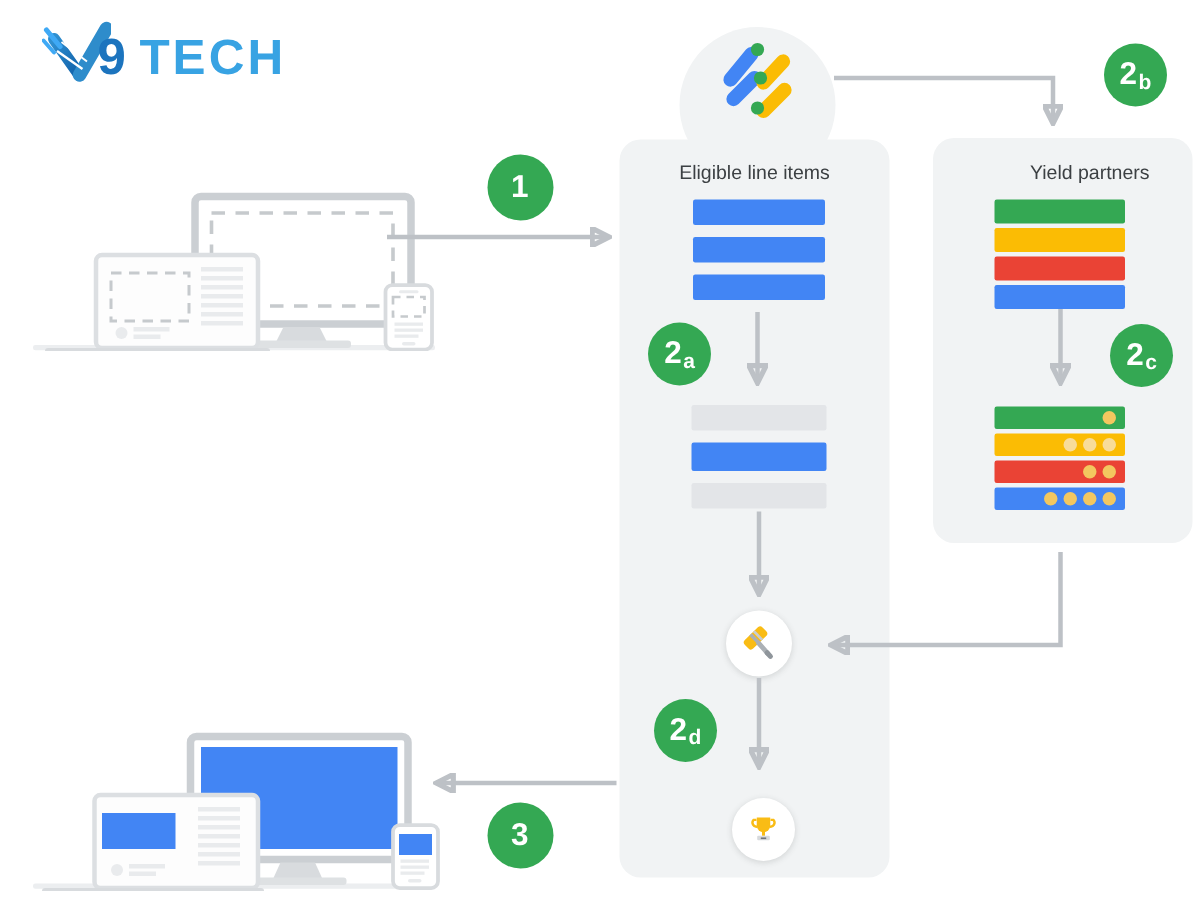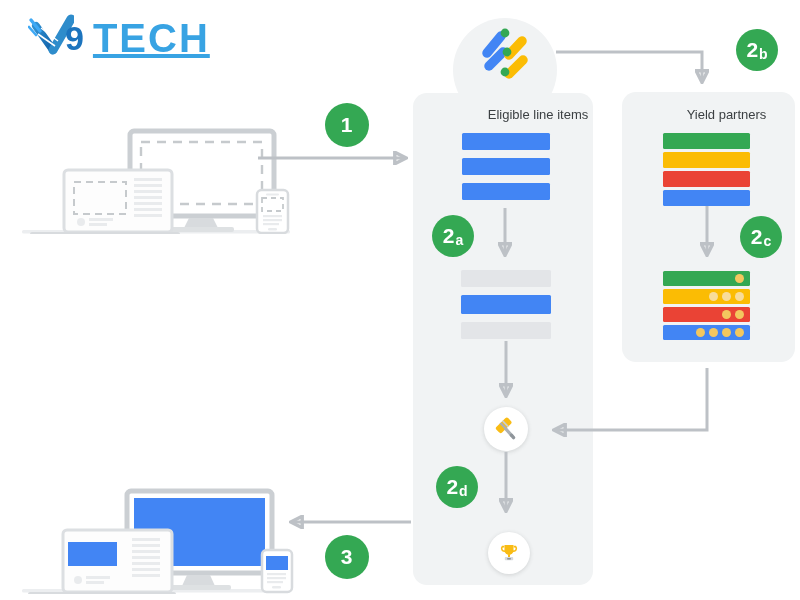--- a/index.html
+++ b/index.html
@@ -3,33 +3,33 @@
 <meta charset="utf-8">
 <style>
   html,body{margin:0;padding:0;background:#fff;}
   .stage{position:relative;width:800px;height:600px;background:#fff;overflow:hidden;
          font-family:"Liberation Sans", sans-serif;}
 
   
   .brand{position:absolute;left:28px;top:12px;display:flex;align-items:flex-end;height:44px;}
   .brand svg{display:block;}
   .brand-num{font-size:34px;line-height:36px;font-weight:bold;color:var(--brand_dark_blue);margin-left:-9px;}
-  .brand-name{font-size:40px;line-height:36px;font-weight:bold;color:var(--brand_light_blue);
-              margin-left:9px;letter-spacing:2px;text-decoration:underline;}
+  .brand-name{font-size:33px;line-height:36px;font-weight:bold;color:var(--brand_light_blue);
+              margin-left:9px;letter-spacing:2px;}
 
   
   .panel{position:absolute;background:var(--panel_bg);border-radius:14px;}
   .panel-center{left:413px;top:93px;width:180px;height:492px;}
   .panel-yield{left:622px;top:92px;width:173px;height:270px;}
   .bump{position:absolute;left:453px;top:18px;width:104px;height:104px;border-radius:50%;
         background:var(--panel_bg);}
   .logo-gam{position:absolute;left:470px;top:16px;}
 
   .panel-title{position:absolute;font-size:13px;color:#3C4043;text-align:center;}
-  .t-center{left:413px;top:107px;width:180px;padding-left:35px;}
+  .t-center{left:413px;top:107px;width:180px;}
   .t-yield{left:622px;top:107px;width:209px;}
 
   
   .bars{position:absolute;display:flex;flex-direction:column;}
   .g-eligible{left:462px;top:133px;width:88px;gap:8px;}
   .g-eligible .bar{height:17px;}
   .g-selected{left:461px;top:270px;width:90px;gap:8px;}
   .g-selected .bar{height:17px;}
   .g-selected .bar:nth-child(2){height:19px;}
   .g-yield{left:663px;top:133px;width:87px;gap:3px;}

